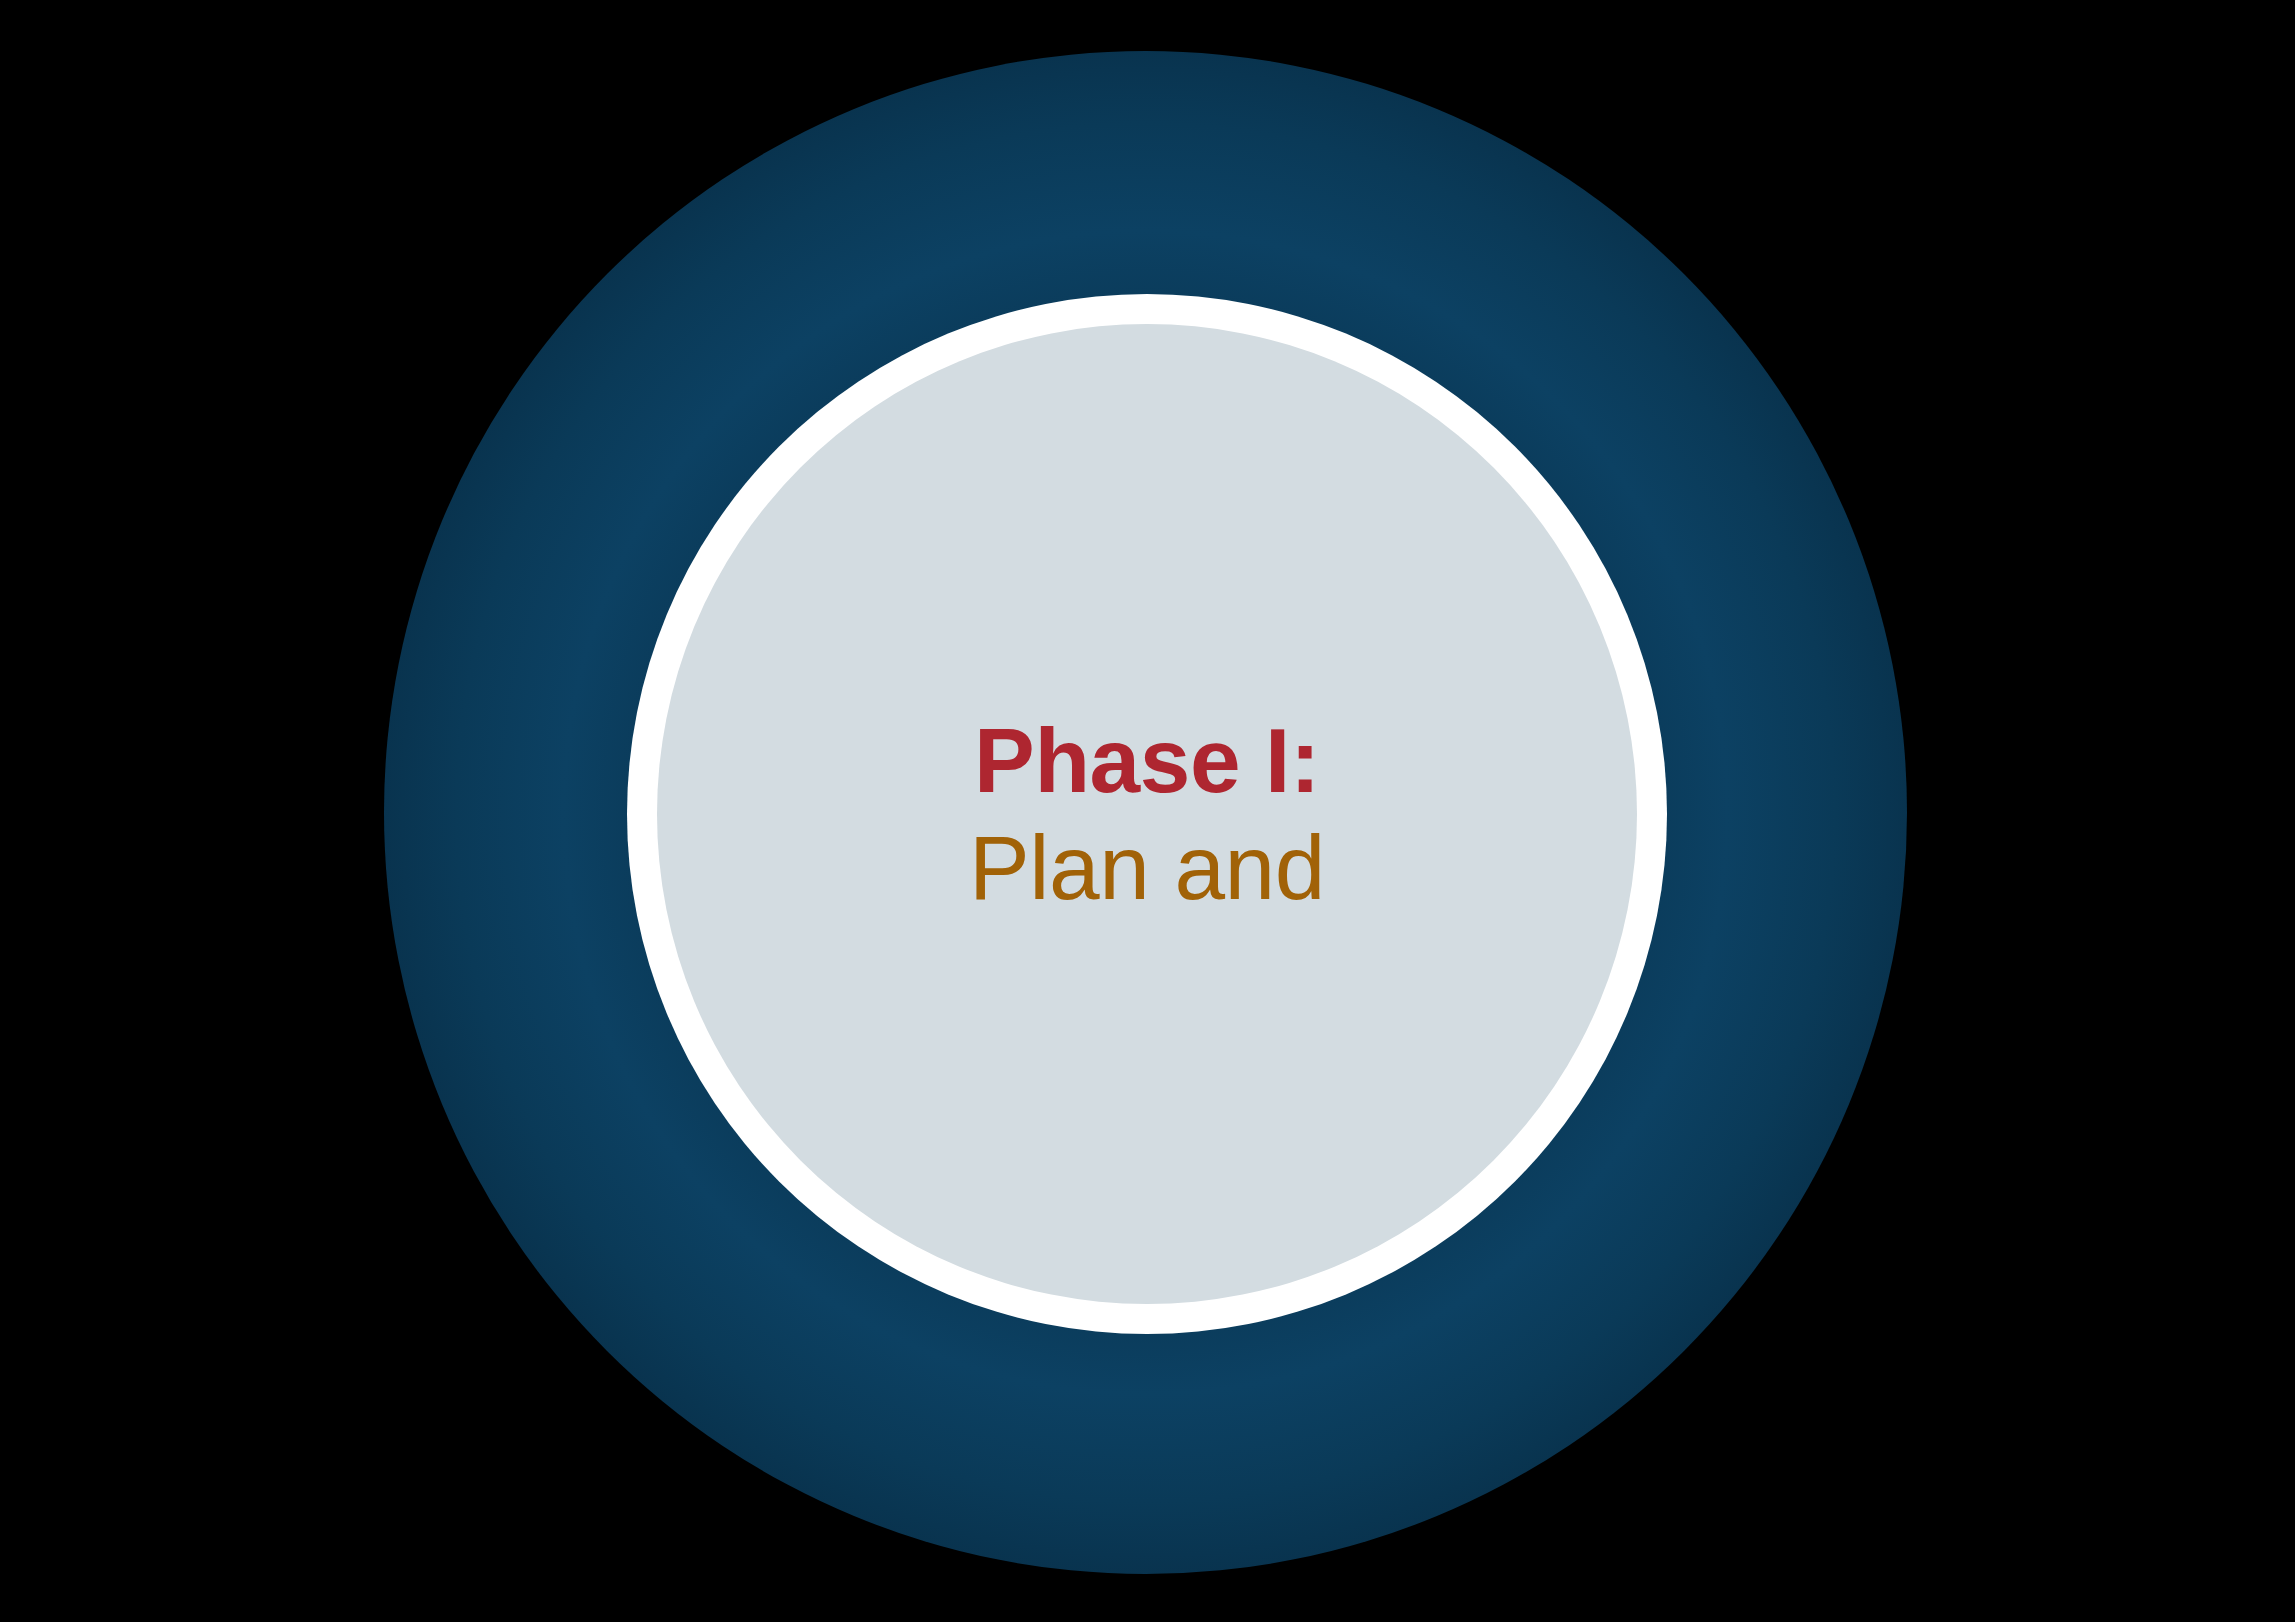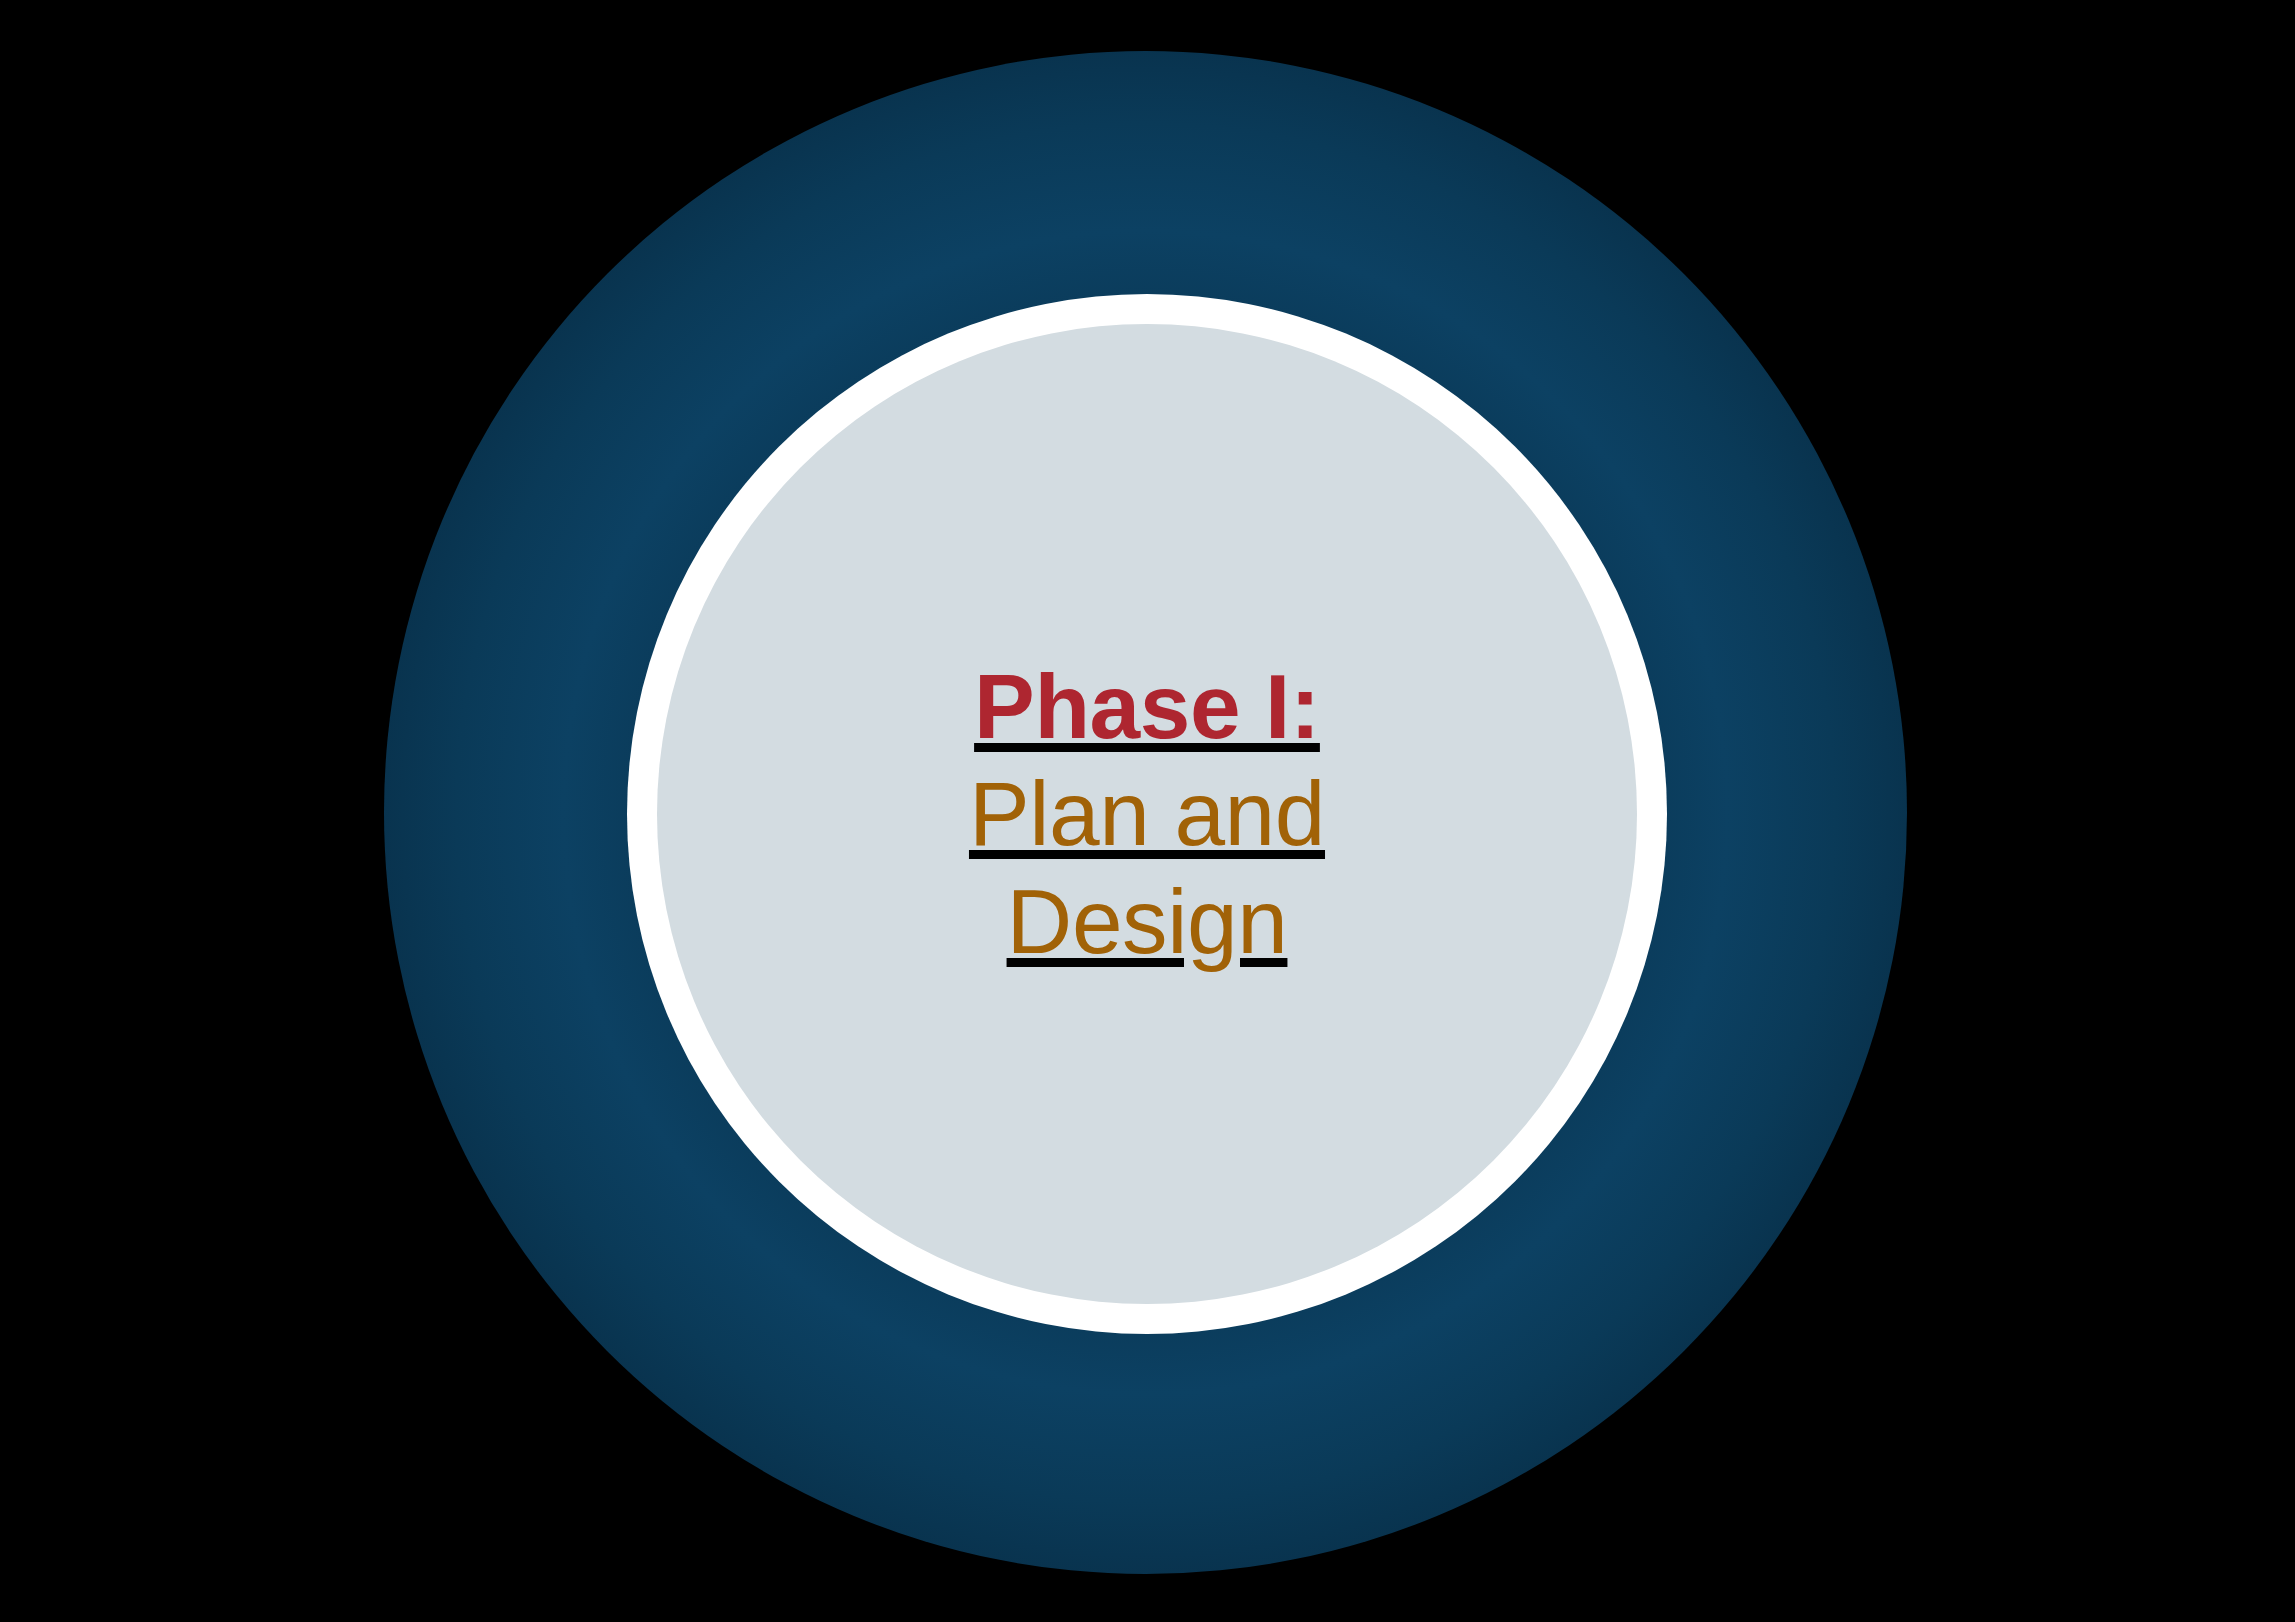--- a/index.html
+++ b/index.html
@@ -77,21 +77,20 @@
     left: 657px;
     top: 324px;
     width: 980px;
     height: 980px;
     border-radius: 50%;
     background: #d3dce1;
     display: flex;
     flex-direction: column;
     align-items: center;
     justify-content: center;
-    text-decoration: underline;
   }
 
   .label-block {
     width: 100%;
     text-align: center;
     line-height: 1.18;
     letter-spacing: -0.4px;
   }
 
   .phase-title {
@@ -123,19 +122,18 @@
 
   <div class="outer-ring-feather"></div>
 
   <div class="white-ring"></div>
 
   <div class="inner-circle">
 
     <div class="label-block">
       <span class="phase-title">Phase I:</span>
       <span class="phase-subtitle-line">Plan and</span>
-      <span class="phase-subtitle-line">Design</span>
     </div>
 
   </div>
 
 </div>
 
 
 </body></html>

